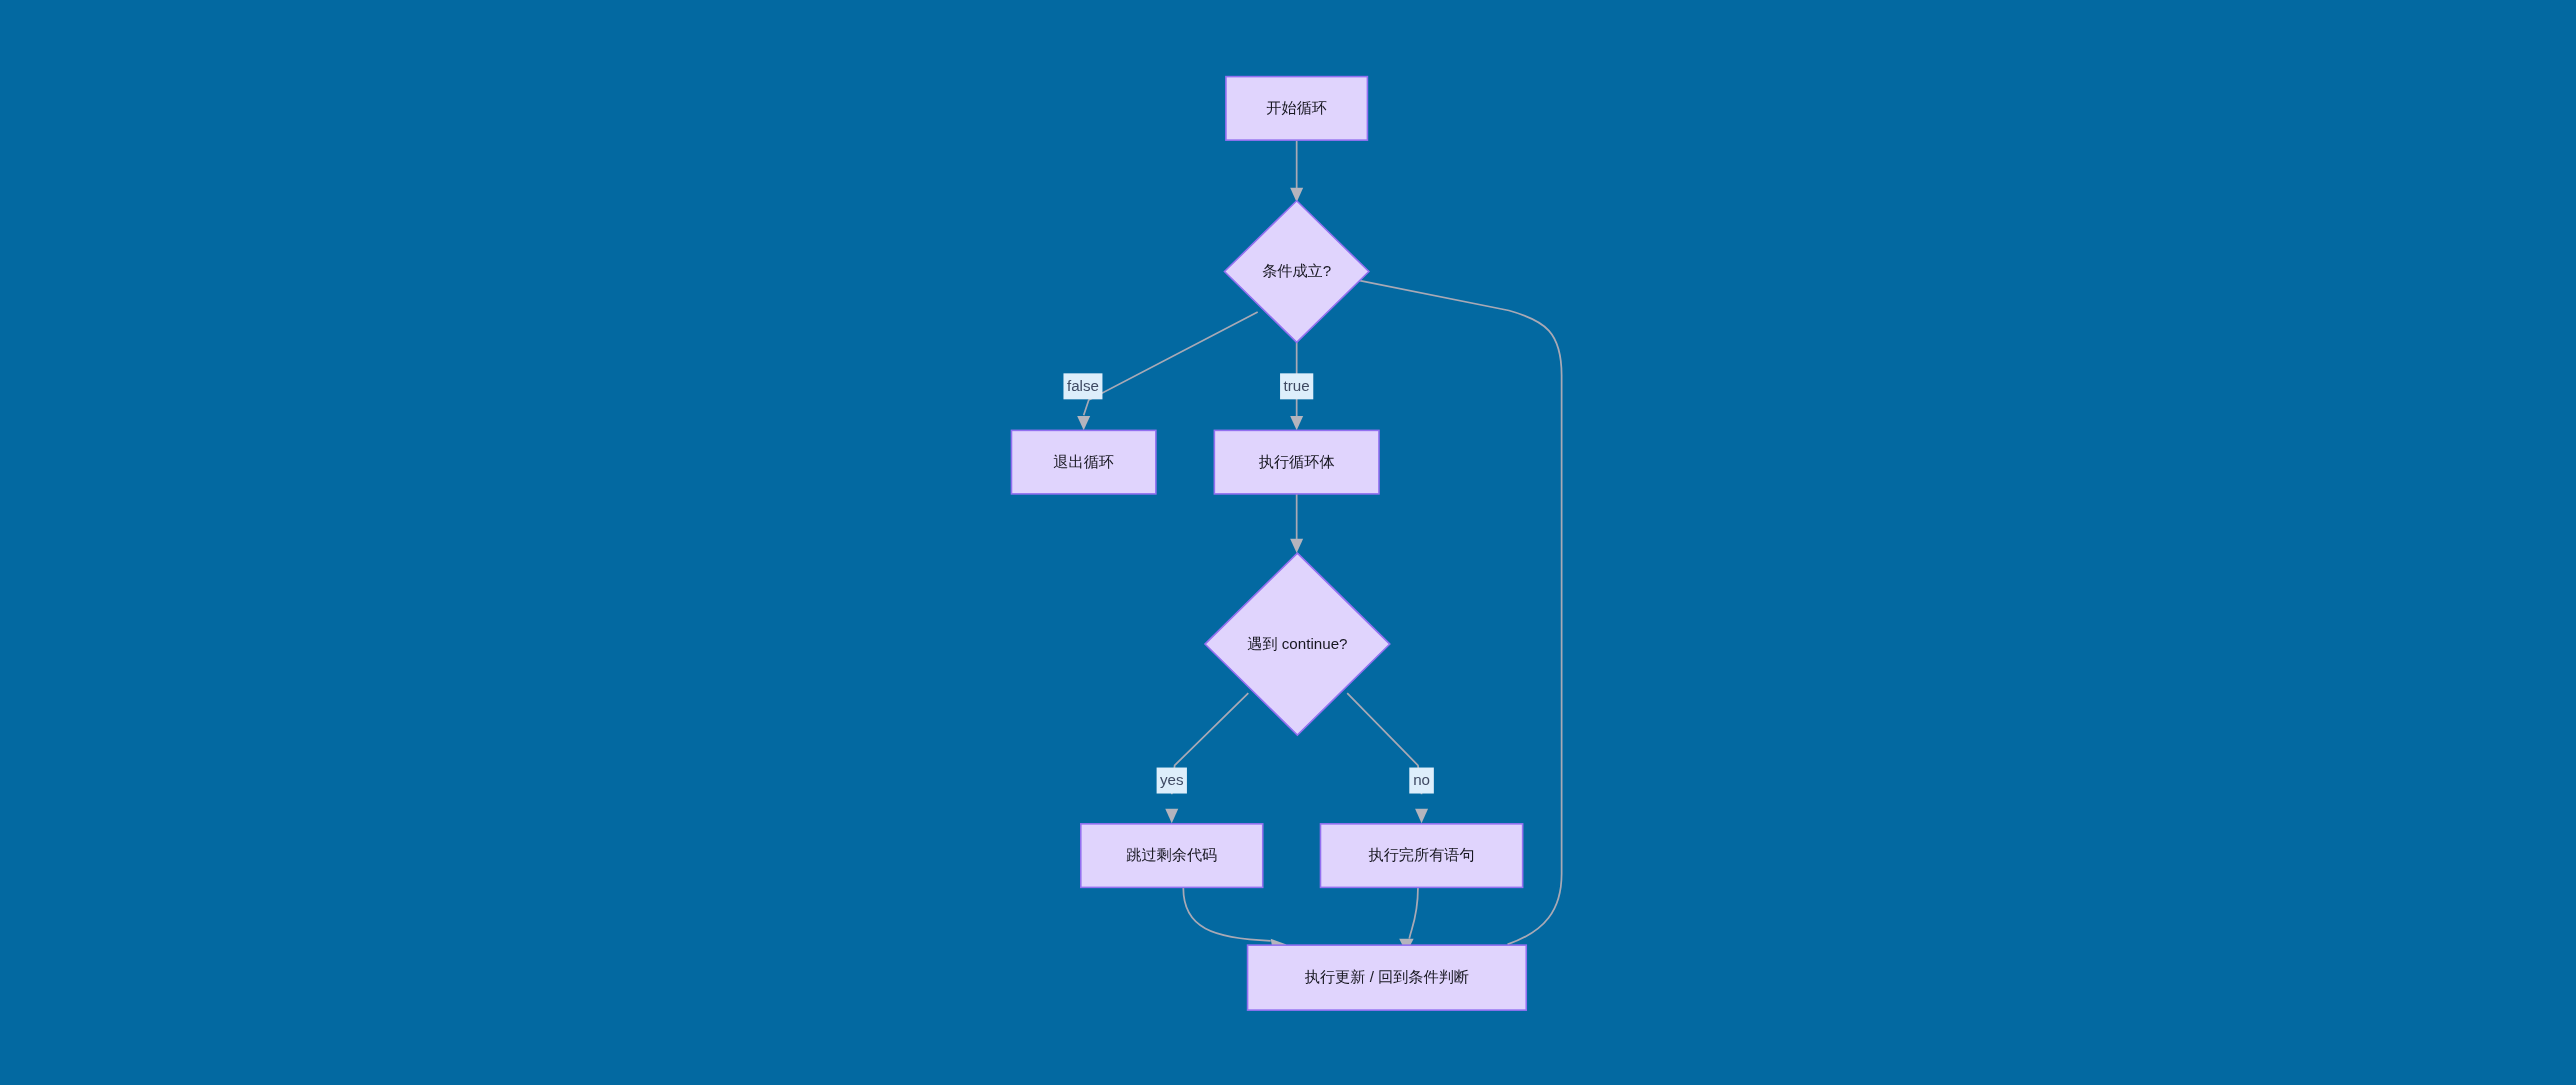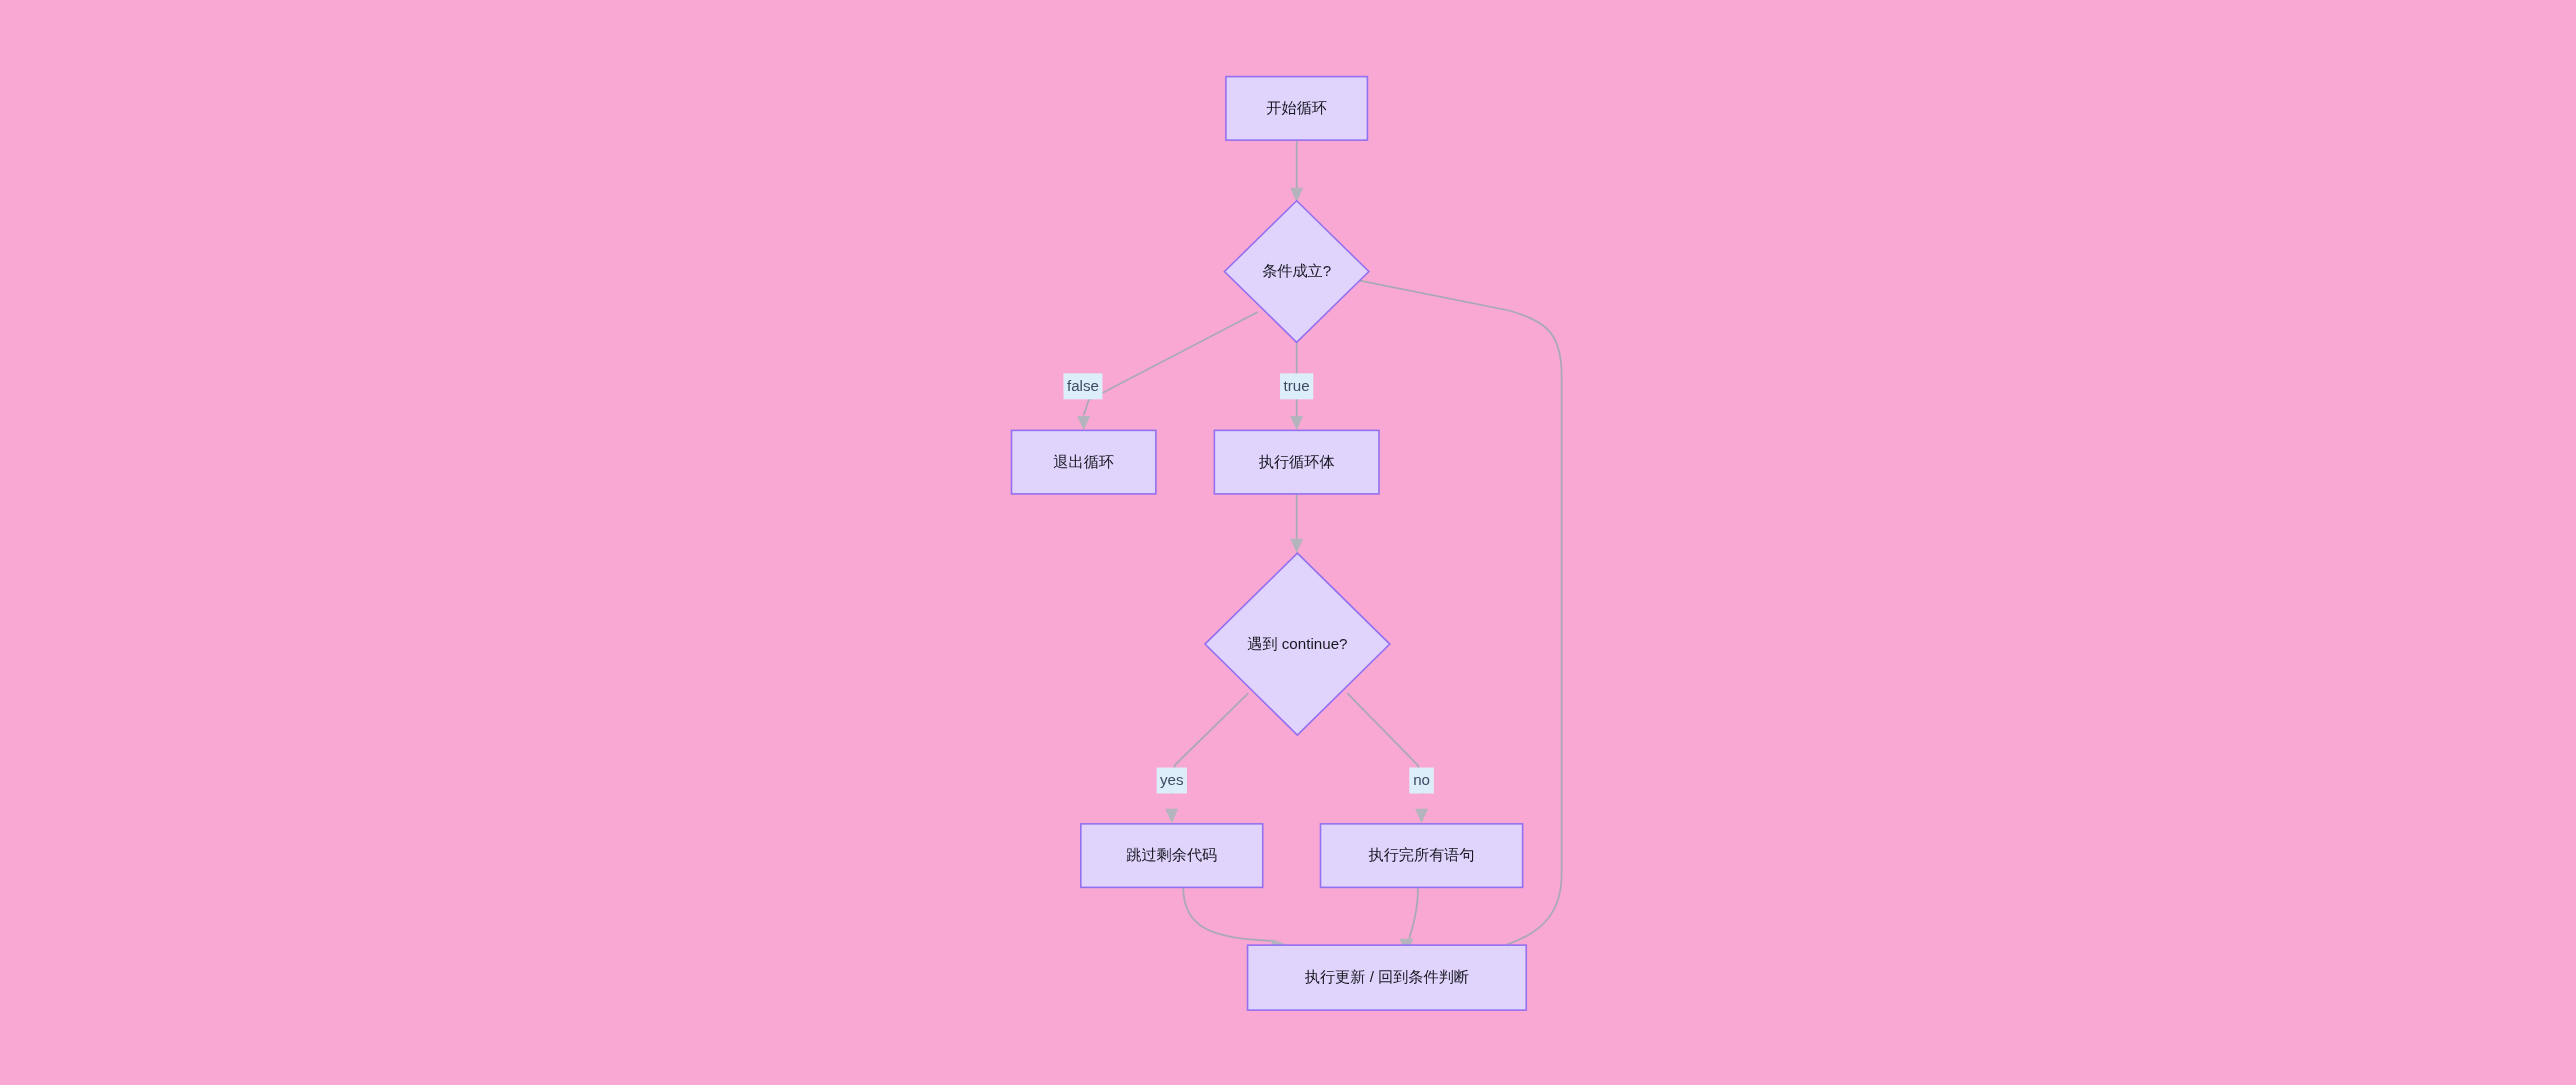--- a/index.html
+++ b/index.html
@@ -11,21 +11,21 @@
   body {
     width: 2576px;
     height: 1086px;
     overflow: hidden;
     font-family: "Liberation Sans", "DejaVu Sans", sans-serif;
   }
   #diagram-root {
     position: relative;
     width: 2576px;
     height: 1086px;
-    background: #f9a8d4;
+    background: #0369a1;
   }
   #flow-svg {
     position: absolute;
     top: 0;
     left: 0;
     width: 2576px;
     height: 1086px;
     display: block;
   }
   .node-rect {

